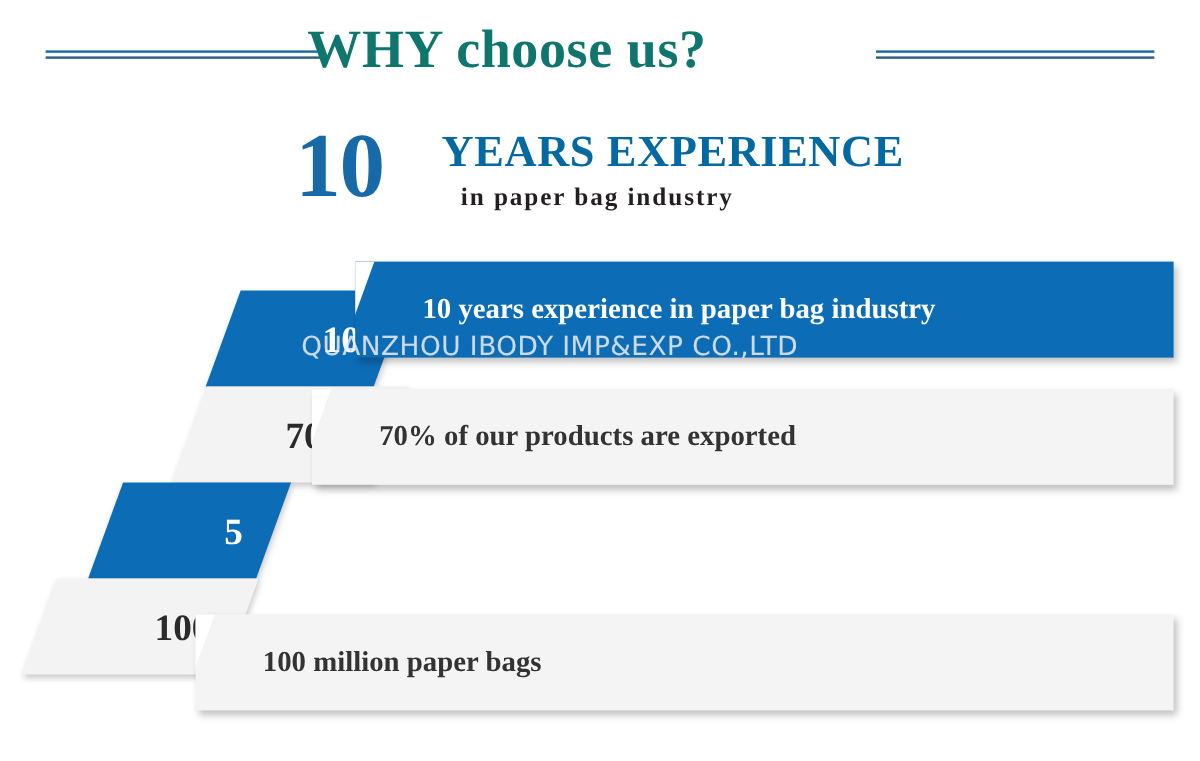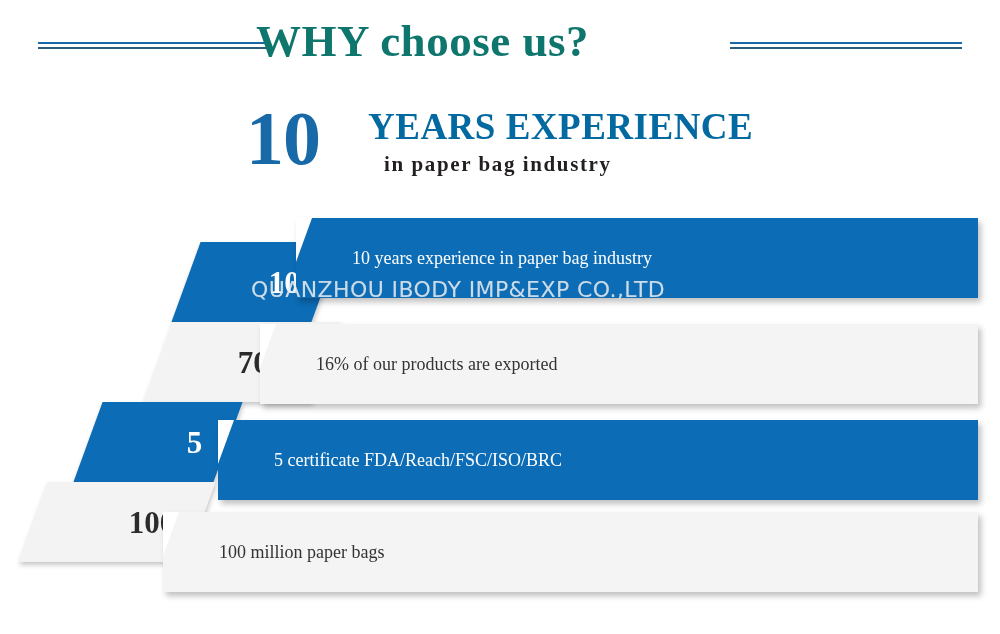--- a/index.html
+++ b/index.html
@@ -140,22 +140,22 @@
     width: 34px; height: 100%;
     background: #ffffff;
     transform-origin: top left;
     transform: skewX(-20deg) translateX(-18px);
   }
   .rbar .rtext {
     position: absolute;
     left: 56px;
     top: 50%;
     transform: translateY(-50%);
-    font-size: 18px;
-    font-weight: normal;
+    font-size: 24px;
+    font-weight: bold;
     white-space: nowrap;
     line-height: 1;
   }
   .rbar.blue { background: #0C6CB5; }
   .rbar.blue .rtext { color: #ffffff; }
   .rbar.pale { background: #F4F4F4; }
   .rbar.pale .rtext { color: #333333; }
 
   #rbar-0 { left: 296px; top: 22px;  width: 682px; }
   #rbar-1 { left: 260px; top: 128px; width: 718px; }
@@ -219,25 +219,21 @@
       <span class="lval">100</span>
     </div>
   </div>
 
   <div class="rbar blue" id="rbar-0">
     <div class="slant"></div>
     <div class="rtext">10 years experience in paper bag industry</div>
   </div>
   <div class="rbar pale" id="rbar-1">
     <div class="slant"></div>
-    <div class="rtext">16% of our products are exported</div>
-  </div>
-  <div class="rbar blue" id="rbar-2">
-    <div class="slant"></div>
-    <div class="rtext">5 certificate  FDA/Reach/FSC/ISO/BRC</div>
+    <div class="rtext">70% of our products are exported</div>
   </div>
   <div class="rbar pale" id="rbar-3">
     <div class="slant"></div>
     <div class="rtext">100 million paper bags</div>
   </div>
 
 </div>
 
 <div id="watermark">
   <div class="wline-1">QUANZHOU IBODY IMP&amp;EXP CO.,LTD</div>

